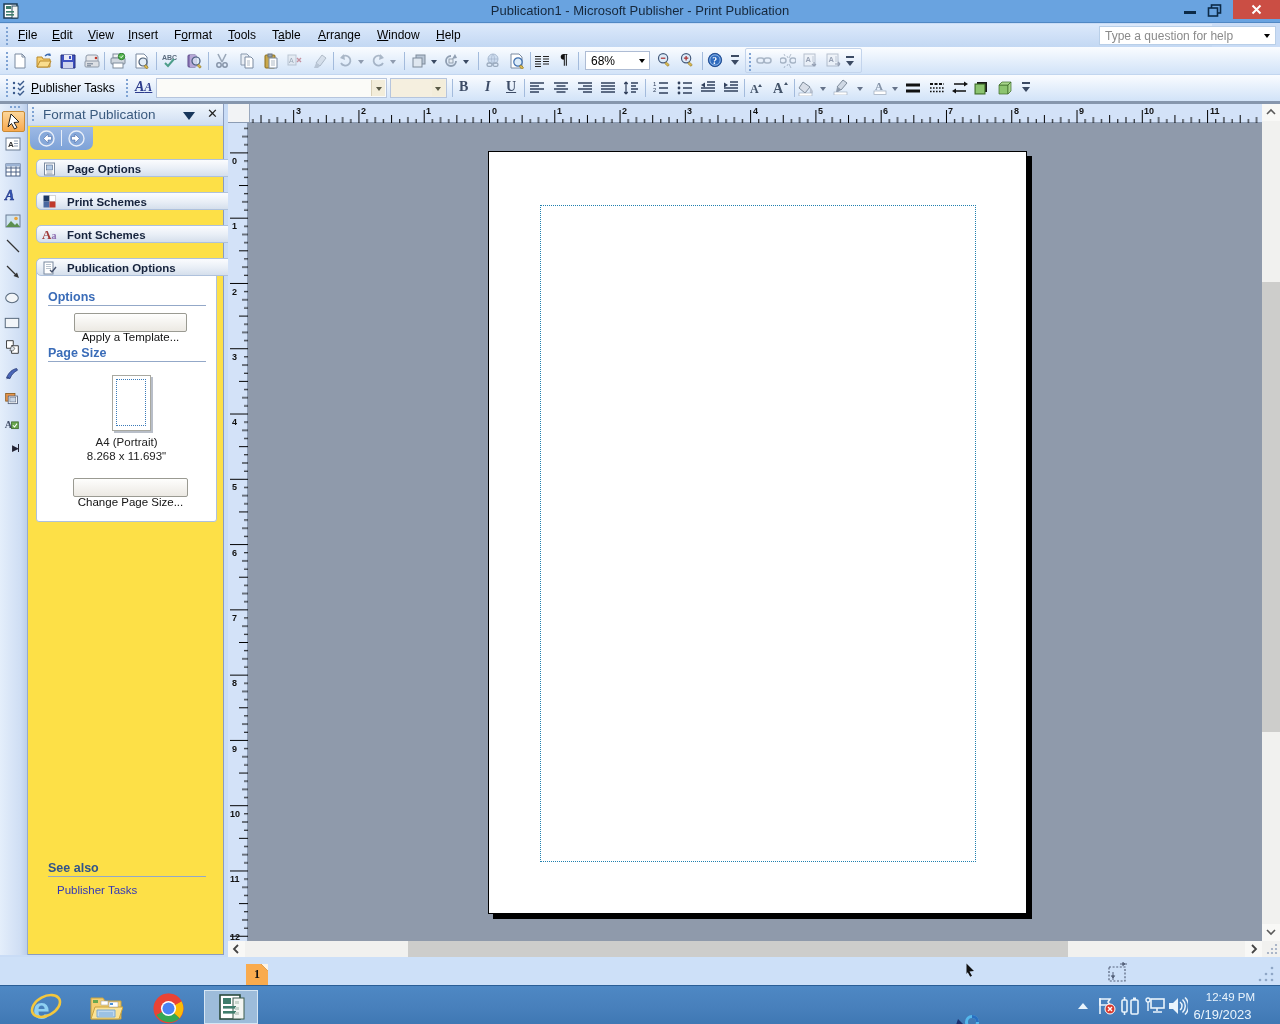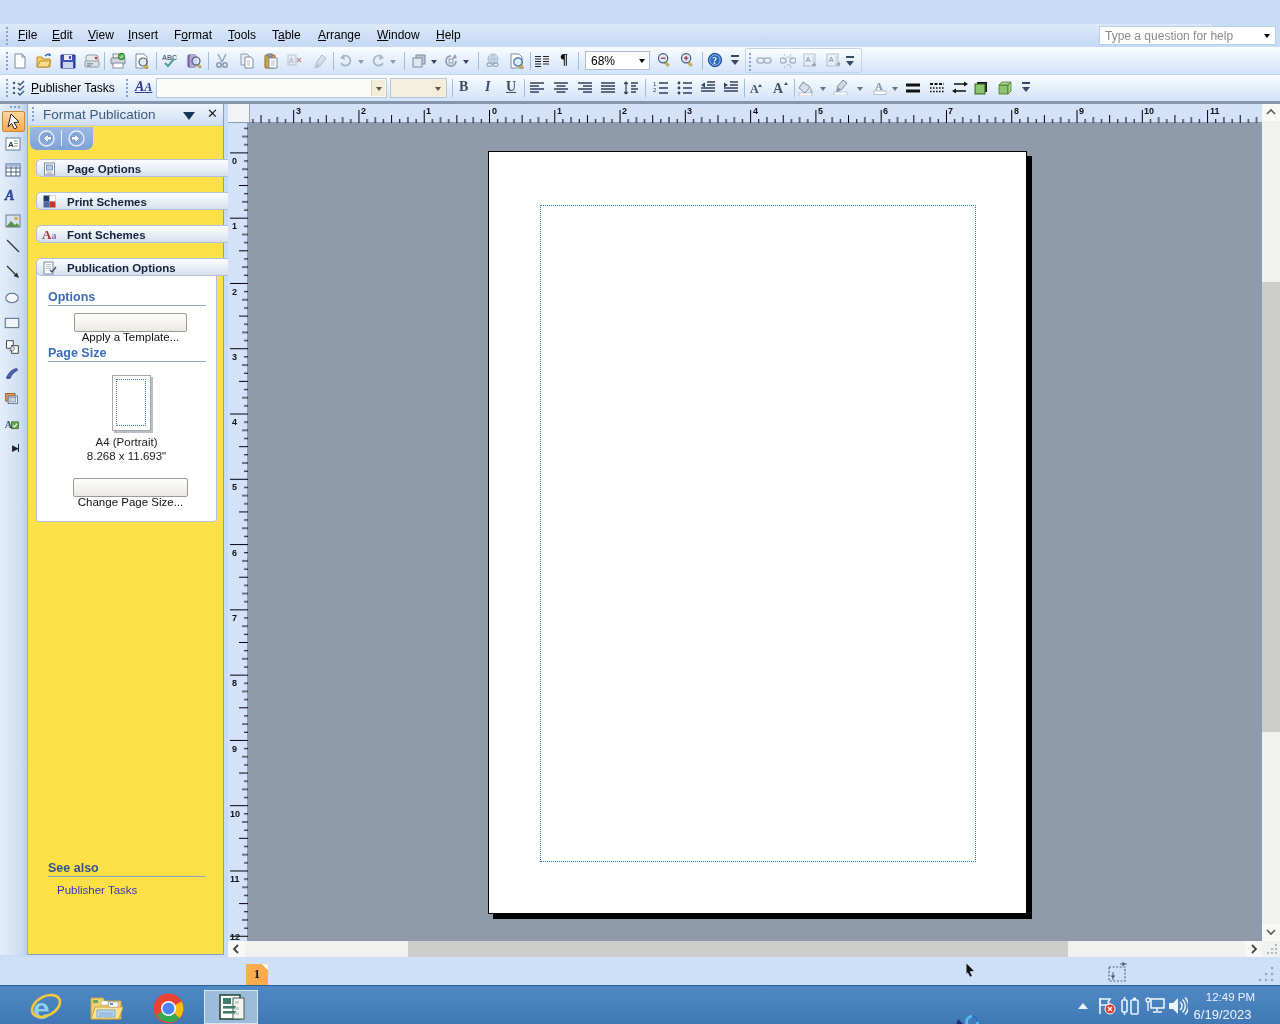--- a/index.html
+++ b/index.html
@@ -38,20 +38,39 @@
 #page{left:240px;top:28px;width:539px;height:763px;background:#fff;border:1px solid #000;box-shadow:5px 5px 0 #000}
 #margins{left:51px;top:53px;width:436px;height:657px;border:1px dotted #2080ae}
 #vscroll{left:1262px;top:104px;width:18px;height:837px;background:#f1f1ef}
 #hscroll{left:228px;top:941px;width:1052px;height:16px;background:#f1f1ef}
 #status{left:0;top:957px;width:1280px;height:28px;background:#cde0f8}
 
 #taskbar{left:0;top:985px;width:1280px;height:39px;background:linear-gradient(#4e88c4,#4880bc 55%,#3f78b4);border-top:1px solid #2a5e96}
 </style></head>
 <body>
 <div id="app">
+  <div id="title" class="ab">
+    <svg class="ab" style="left:3px;top:3px" width="17" height="17" viewBox="0 0 17 17">
+      <rect x="1" y="1" width="13" height="14" fill="#fff" stroke="#1d3b53" stroke-width="1.5"></rect>
+      <rect x="9" y="3" width="6" height="12" fill="#f4f6f4" stroke="#2a4a60" stroke-width="1"></rect>
+      <rect x="3" y="3" width="5" height="3" fill="#3f7d6c"></rect>
+      <rect x="3" y="8" width="8" height="1.6" fill="#3f7d6c"></rect>
+      <rect x="3" y="11" width="8" height="1.6" fill="#3f7d6c"></rect>
+    </svg>
+    <div class="txt ab">Publication1 - Microsoft Publisher - Print Publication</div>
+    <div class="ab" style="left:1184px;top:11px;width:12px;height:3px;background:#0c2a47"></div>
+    <svg class="ab" style="left:1207px;top:4px" width="16" height="13" viewBox="0 0 16 13">
+      <rect x="4.5" y="1" width="9" height="8" fill="none" stroke="#0c2a47" stroke-width="1.6"></rect>
+      <rect x="1.5" y="4" width="9" height="8" fill="#69a3e0" stroke="#0c2a47" stroke-width="1.6"></rect>
+    </svg>
+    <div class="ab" style="left:1233px;top:0;width:47px;height:19px;background:#cb4e44"></div>
+    <svg class="ab" style="left:1251px;top:4px" width="11" height="11" viewBox="0 0 11 11">
+      <path d="M1.5 1.5 L9.5 9.5 M9.5 1.5 L1.5 9.5" stroke="#fff" stroke-width="2"></path>
+    </svg>
+  </div>
   <div id="menu" class="ab">
     <div class="grip" style="left:6px;top:3px"></div>
     <span class="mi" style="left:18px"><u>F</u>ile</span>
     <span class="mi" style="left:52px"><u>E</u>dit</span>
     <span class="mi" style="left:88px"><u>V</u>iew</span>
     <span class="mi" style="left:128px"><u>I</u>nsert</span>
     <span class="mi" style="left:174px">F<u>o</u>rmat</span>
     <span class="mi" style="left:228px"><u>T</u>ools</span>
     <span class="mi" style="left:272px">T<u>a</u>ble</span>
     <span class="mi" style="left:318px"><u>A</u>rrange</span>

